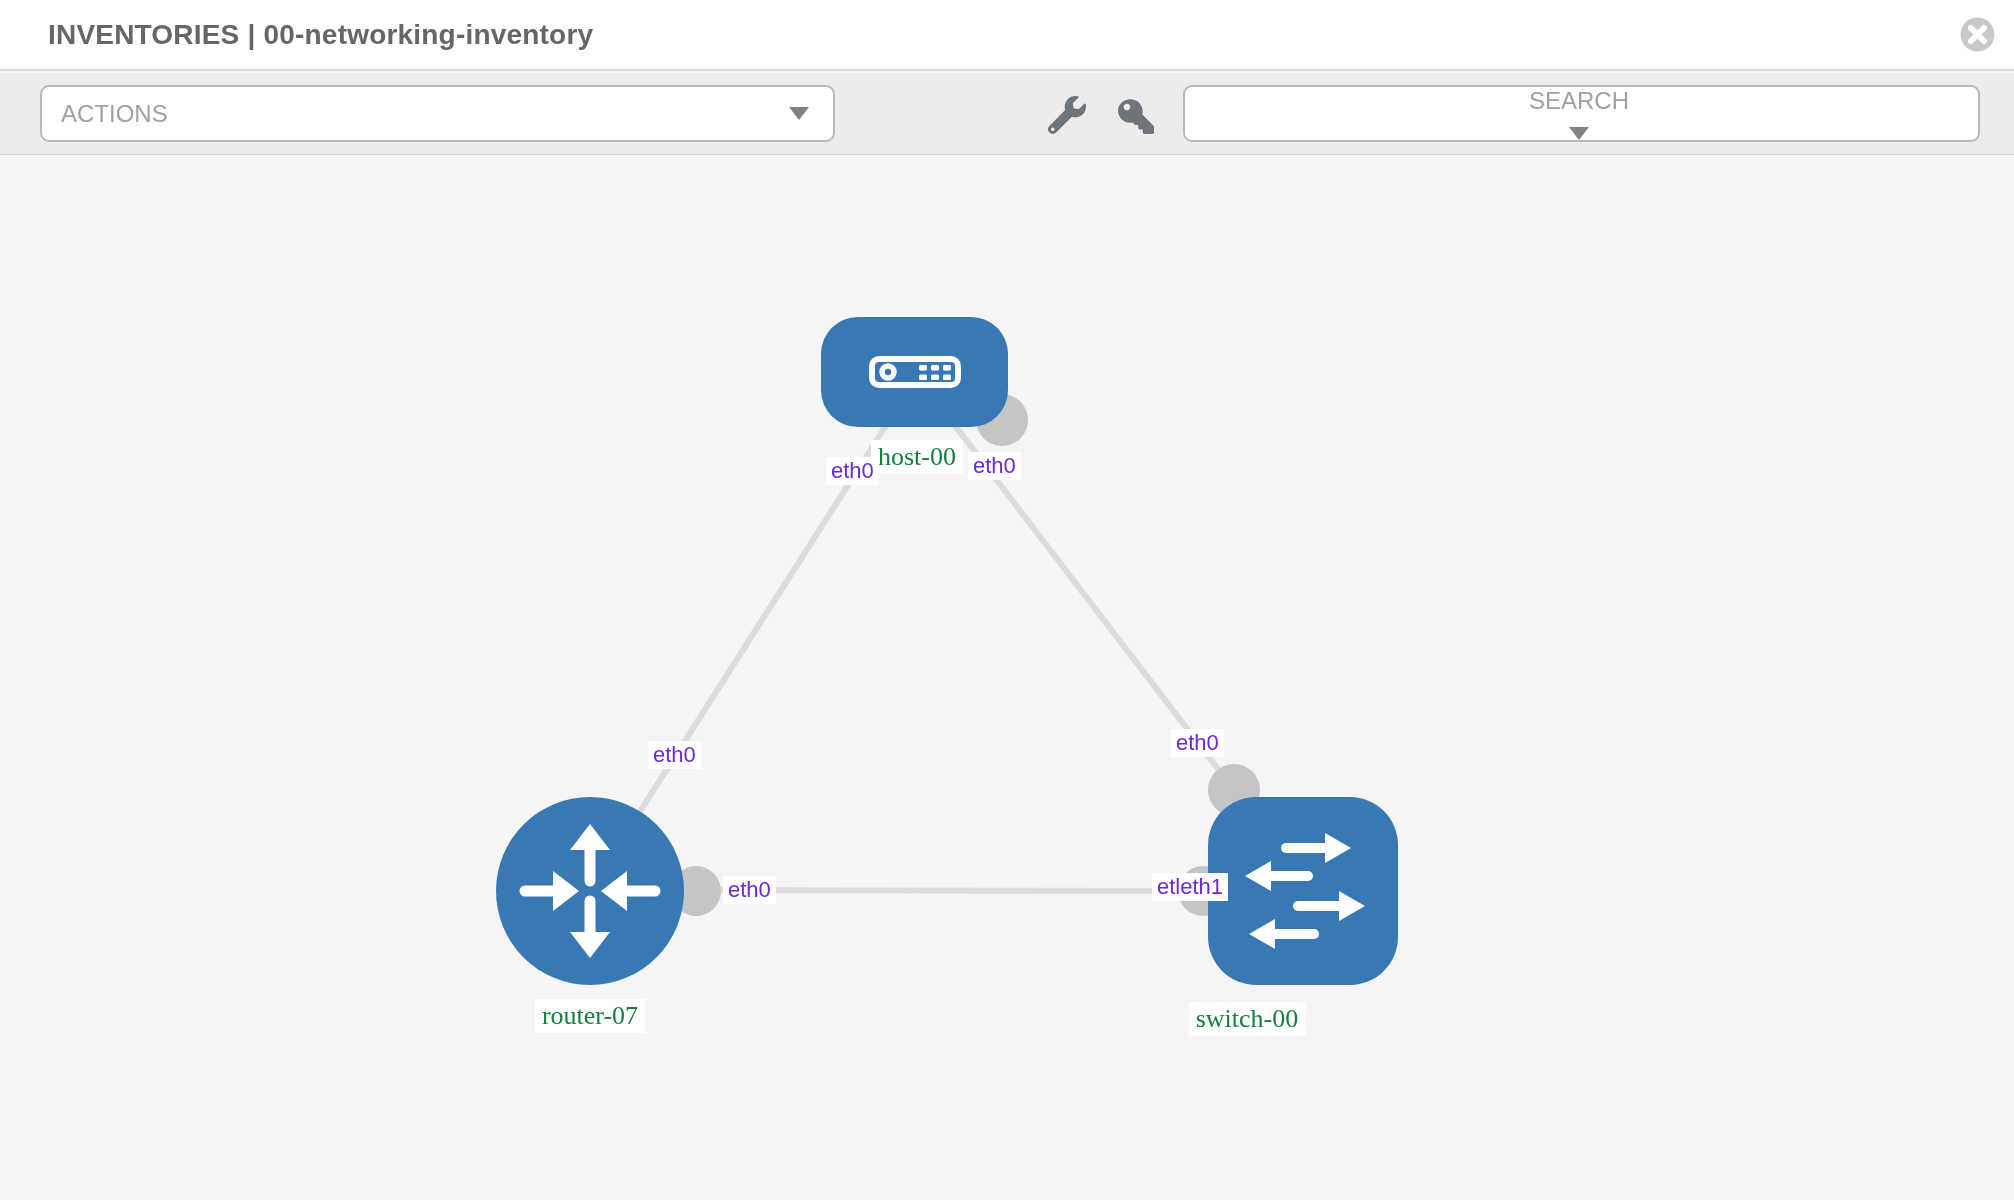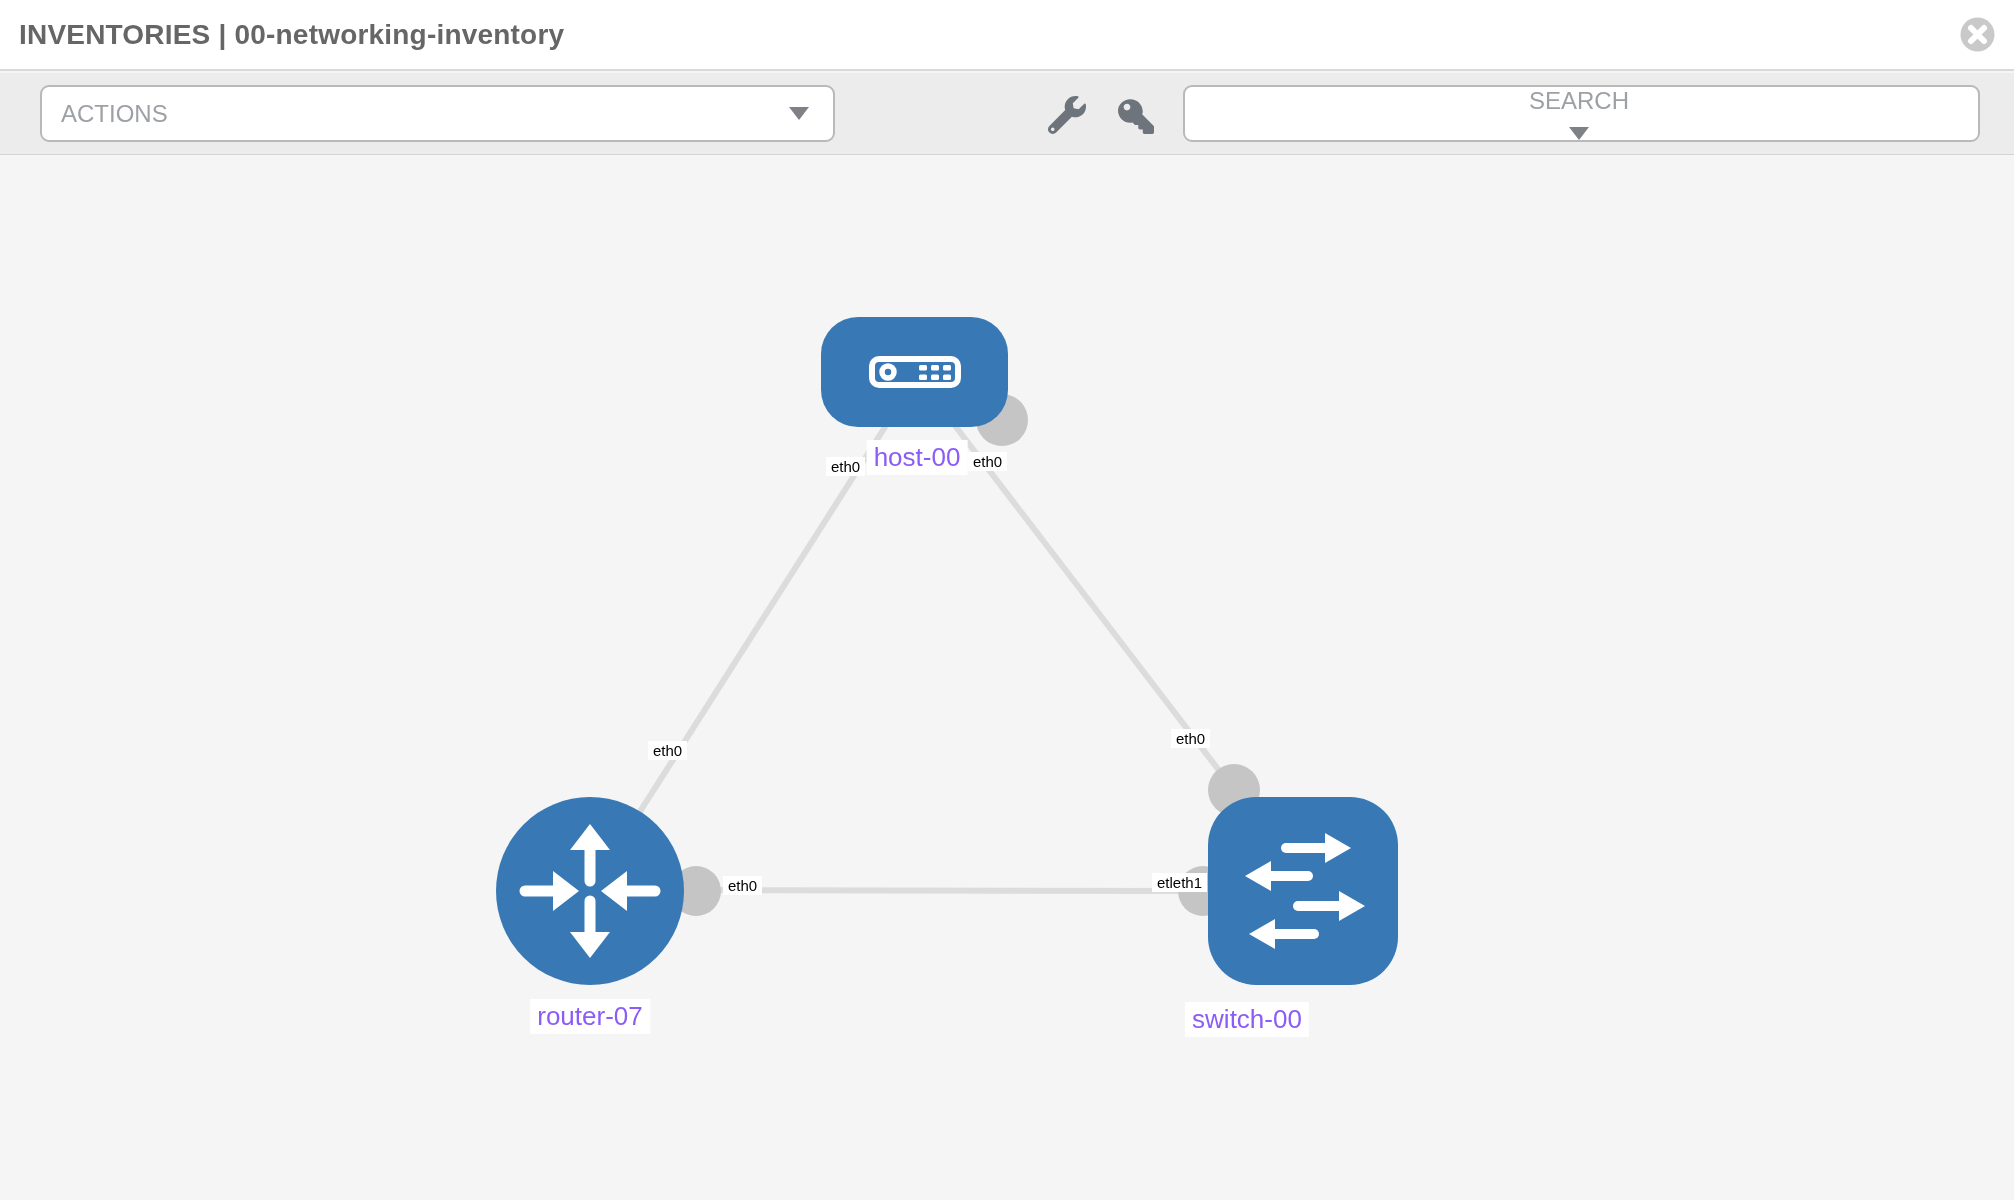--- a/index.html
+++ b/index.html
@@ -3,21 +3,21 @@
 <meta charset="utf-8">
 <style>
   * { margin:0; padding:0; box-sizing:border-box; }
   html,body { width:2014px; height:1200px; overflow:hidden; }
   body { font-family:"Liberation Sans", sans-serif; background:#fff; }
   .screen { position:relative; width:2014px; height:1200px; overflow:hidden; background:#f5f5f5; }
 
   
   .header { position:absolute; top:0; left:0; width:2014px; height:71px; background:#ffffff;
             border-bottom:2px solid #d9d9d9; display:flex; align-items:center; }
-  .page-title { margin-left:19px; font-size:28px; font-weight:bold; color:#666666; letter-spacing:0.2px; }
+  .page-title { margin-left:48px; font-size:28px; font-weight:bold; color:#666666; letter-spacing:0.2px; }
   .close-btn { position:absolute; right:19px; top:17px; width:35px; height:35px; cursor:pointer; }
 
   
   .toolbar { position:absolute; top:73px; left:0; width:2014px; height:82px; background:#ececec;
              border-bottom:1px solid #d4d4d4;text-align:center; }
   .dropdown { position:absolute; top:12px; height:57px; background:#fff; border:2px solid #b9b9b9;
               border-radius:9px; display:flex; align-items:center; justify-content:space-between;
               padding:0 24px 0 19px; font-size:24px; color:#9da0a4; cursor:pointer; }
   .dropdown.actions { left:40px; width:795px; }
   .dropdown.search  { left:1183px; width:797px;flex-direction:column; }
@@ -29,27 +29,27 @@
 
   
   .canvas { position:absolute; top:156px; left:0; width:2014px; height:1044px; background:#f5f5f6; }
   .links-svg { position:absolute; top:0; left:0; width:2014px; height:1044px; }
 
   .node { position:absolute; background:#3879b5; display:flex; align-items:center; justify-content:center; cursor:pointer; }
   .node.host   { left:821px; top:161px; width:187px; height:110px; border-radius:37px; }
   .node.router { left:496px; top:641px; width:188px; height:188px; border-radius:50%; }
   .node.switch { left:1208px; top:641px; width:190px; height:188px; border-radius:48px; }
 
-  .node-label { position:absolute; transform:translateX(-50%); background:#ffffff; color:#8b5cf6;
-                font-size:26px; padding:2px 7px; white-space:nowrap; }
+  .node-label { position:absolute; transform:translateX(-50%); background:#ffffff; color:#15803d;
+                font-size:26px; padding:2px 7px; white-space:nowrap;font-family:Liberation Serif, serif; }
   .node-label.host   { left:917px;  top:284px; }
   .node-label.router { left:590px;  top:843px; }
   .node-label.switch { left:1247px; top:846px; }
 
-  .iface-label { position:absolute; background:#ffffff; color:#000000; font-size:15px;
+  .iface-label { position:absolute; background:#ffffff; color:#6d28d9; font-size:22px;
                  padding:1px 5px; white-space:nowrap; }
   .iface-label.l0src { left:826px;  top:301px; }
   .iface-label.l1src { left:968px;  top:296px; }
   .iface-label.l0tgt { left:648px;  top:585px; }
   .iface-label.l1tgt { left:1171px; top:573px; }
   .iface-label.l2src { left:723px;  top:720px; }
   .iface-label.l2tgt { left:1152px; top:717px; }
 
   
   .zoom-panel { position:absolute; left:1627px; top:927px; width:387px; height:117px; background:#ffffff;

